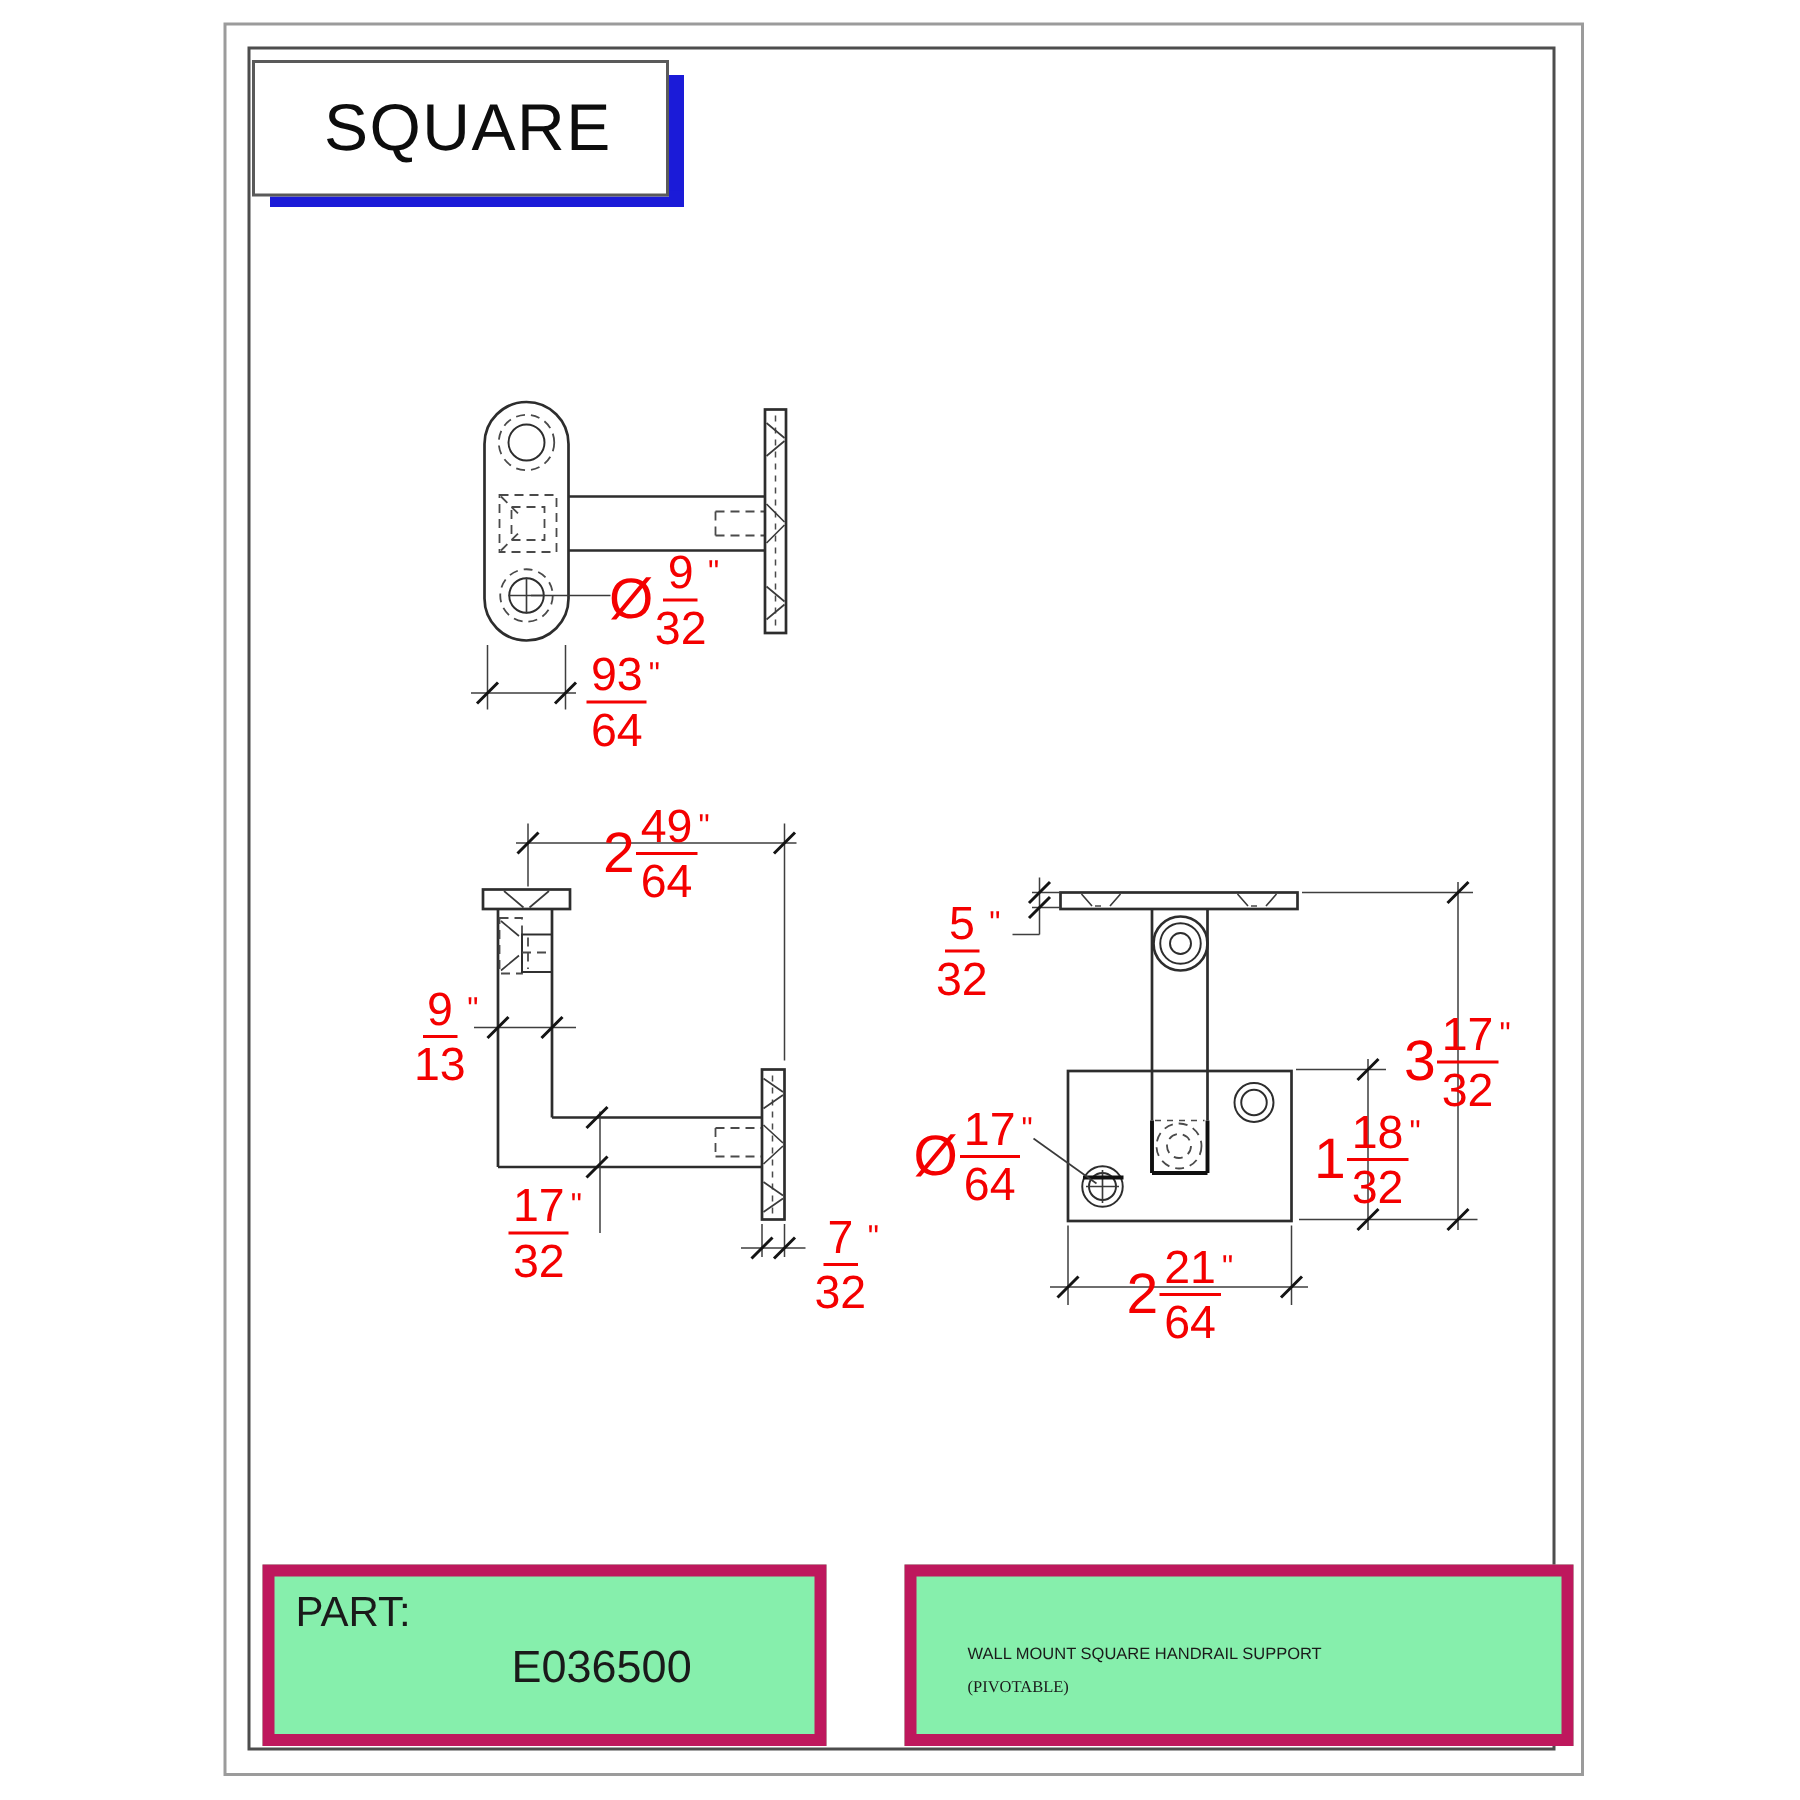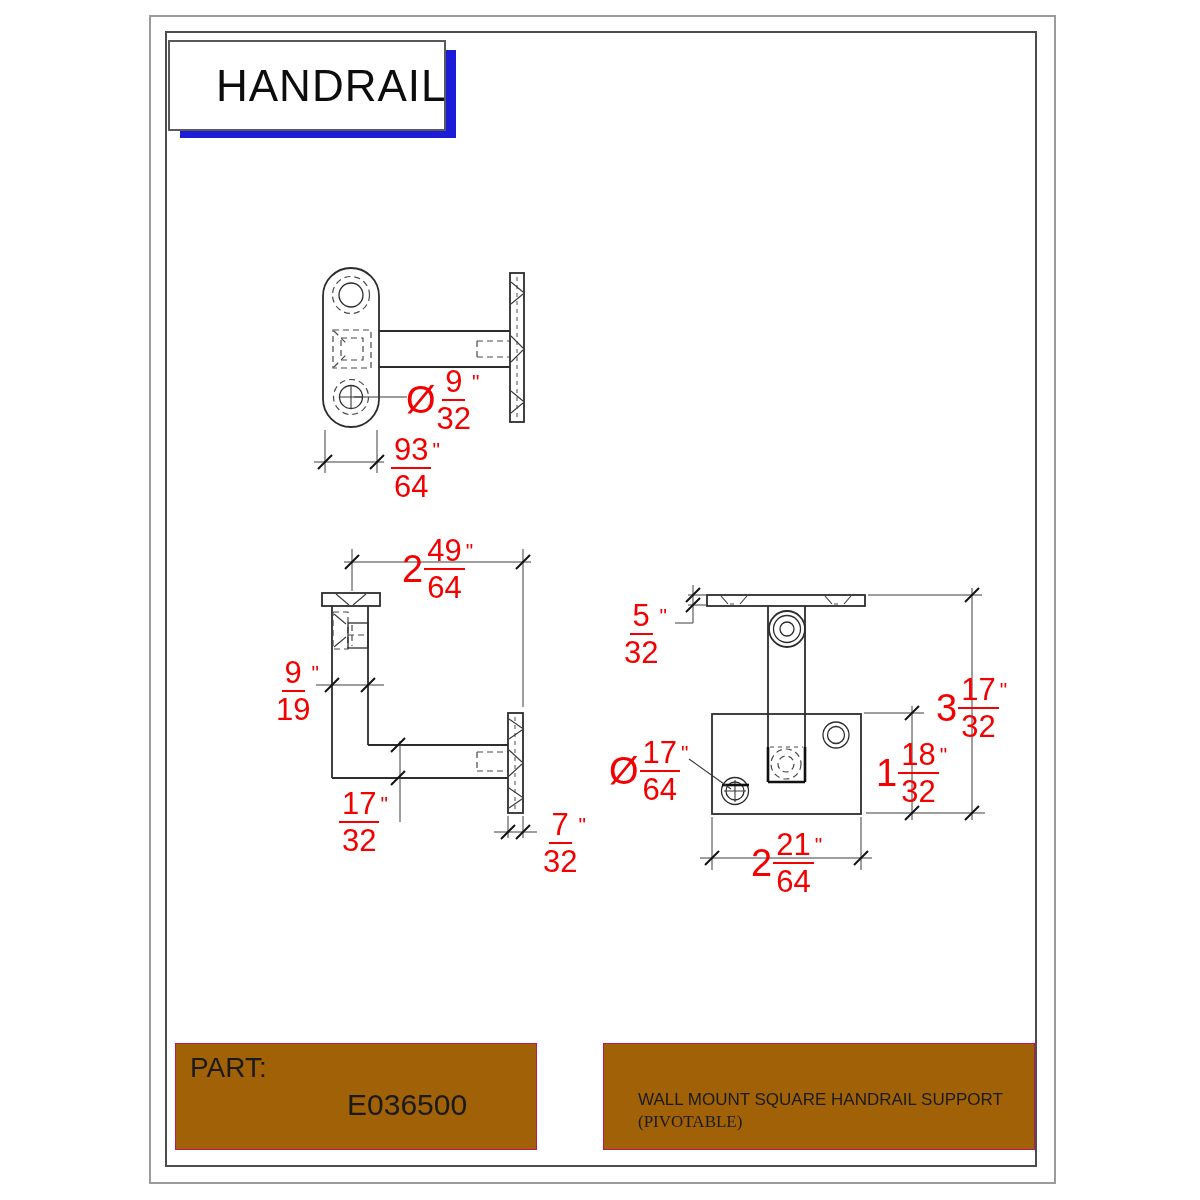--- a/index.html
+++ b/index.html
@@ -32,42 +32,42 @@
   
   .dim{position:absolute;display:flex;align-items:center;color:var(--red,#f40000);line-height:1;}
   .dim .pre{font-size:38px;line-height:1;margin-right:1px;}
   .dim .pre:empty{display:none;}
   .dim .frac{display:flex;flex-direction:column;align-items:center;font-size:31px;line-height:1;}
   .dim .num{padding:0 3px 2px;border-bottom:2.5px solid currentColor;}
   .dim .den{padding-top:2px;}
   .dim .unit{font-size:21px;align-self:flex-start;margin-top:5px;margin-left:1px;letter-spacing:-1px;}
 
   
-  .tb-box{border:1px solid #be185d;background:#a16207;}
+  .tb-box{border:8px solid #be185d;background:#86efac;}
   #tb-part{left:175px;top:1043px;width:360px;height:105px;}
   #tb-desc{left:603px;top:1043px;width:430px;height:105px;}
   #part-label{left:14px;top:8px;font-size:28px;}
-  #part-number{left:171px;top:44px;font-size:30px;}
+  #part-number{left:158px;top:44px;font-size:30px;}
   #desc-label{left:14px;top:6px;font-size:30px;}
-  .desc-line{left:34px;font-size:17px;}
+  .desc-line{left:34px;font-size:11px;}
   #desc-line-1{top:46px;}
   #desc-line-2{top:68px;font-family:Liberation Serif, serif;}
 </style>
 </head>
 <body style="--red: #f40000; --blue: #1b1bd8;">
 
 <div id="page">
 
   <div class="abs" id="outer-border"></div>
   <div class="abs" id="inner-border"></div>
 
   <div class="abs" id="logo-shadow-v"></div>
   <div class="abs" id="logo-shadow-h"></div>
   <div class="abs" id="logo-box">
-    <span id="logo-text">HANDRAIL</span>
+    <span id="logo-text">SQUARE</span>
   </div>
 
   <svg class="abs" id="linework" viewBox="0 0 1200 1200">
 
     <g>
       <rect x="323" y="268" width="56" height="159" rx="28" class="o"></rect>
       <circle cx="351" cy="295" r="12" class="o2"></circle>
       <circle cx="351" cy="295" r="18.5" class="d"></circle>
       <circle cx="351" cy="397" r="11.5" class="o2"></circle>
       <circle cx="351" cy="397" r="17.5" class="d"></circle>
@@ -162,21 +162,21 @@
         <span class="num">49</span>
         <span class="den">64</span>
       </span>
     <span class="unit">"</span>
   </div>
 
   <div class="dim" style="left:276px;top:657px">
 
     <span class="frac">
         <span class="num">9</span>
-        <span class="den">19</span>
+        <span class="den">13</span>
       </span>
     <span class="unit">"</span>
   </div>
 
   <div class="dim" style="left:339px;top:788px">
 
     <span class="frac">
         <span class="num">17</span>
         <span class="den">32</span>
       </span>

